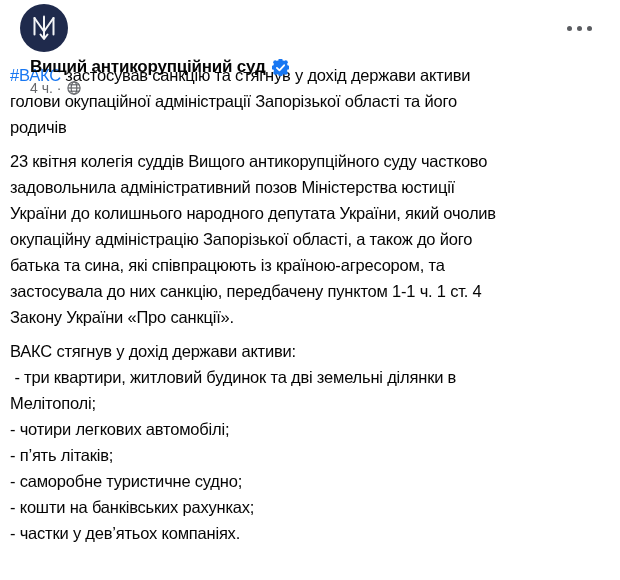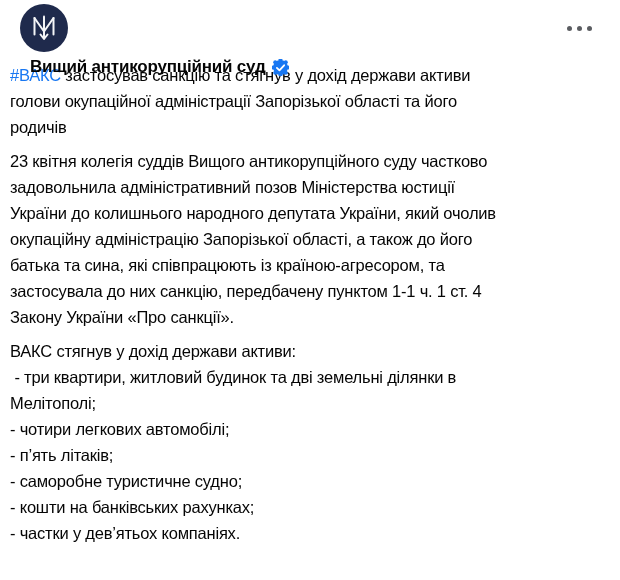--- a/index.html
+++ b/index.html
@@ -137,20 +137,35 @@
                 <circle cx="3.05" cy="12.95" r="1.9"></circle>
               <circle cx="1" cy="8" r="1.9"></circle>
                 <circle cx="3.05" cy="3.05" r="1.9"></circle>
               <circle cx="8" cy="1" r="1.9"></circle>
                 <circle cx="12.95" cy="3.05" r="1.9"></circle>
             </g>
             <polyline points="4.6,8.4 7,10.7 11.4,5.9" fill="none" stroke="#ffffff" stroke-width="1.7" stroke-linecap="round" stroke-linejoin="round"></polyline>
           </svg>
         </span>
       </div>
+      <div class="time-row">
+        <span class="timestamp">4 ч.</span>
+        <span>·</span>
+        <span class="globe">
+          <svg width="14" height="14" viewBox="0 0 14 14">
+            <g stroke="#65676b" stroke-width="1.2" fill="none">
+              <circle cx="7" cy="7" r="6.1"></circle>
+              <ellipse cx="7" cy="7" rx="2.8" ry="6.1"></ellipse>
+              <path d="M1 7 H13"></path>
+              <path d="M1.8 3.8 H12.2"></path>
+              <path d="M1.8 10.2 H12.2"></path>
+            </g>
+          </svg>
+        </span>
+      </div>
     </div>
 
     <div class="more-btn">
       <span class="dot3"></span>
       <span class="dot3"></span>
       <span class="dot3"></span>
     </div>
   </div>
 
   <div class="post-body">

